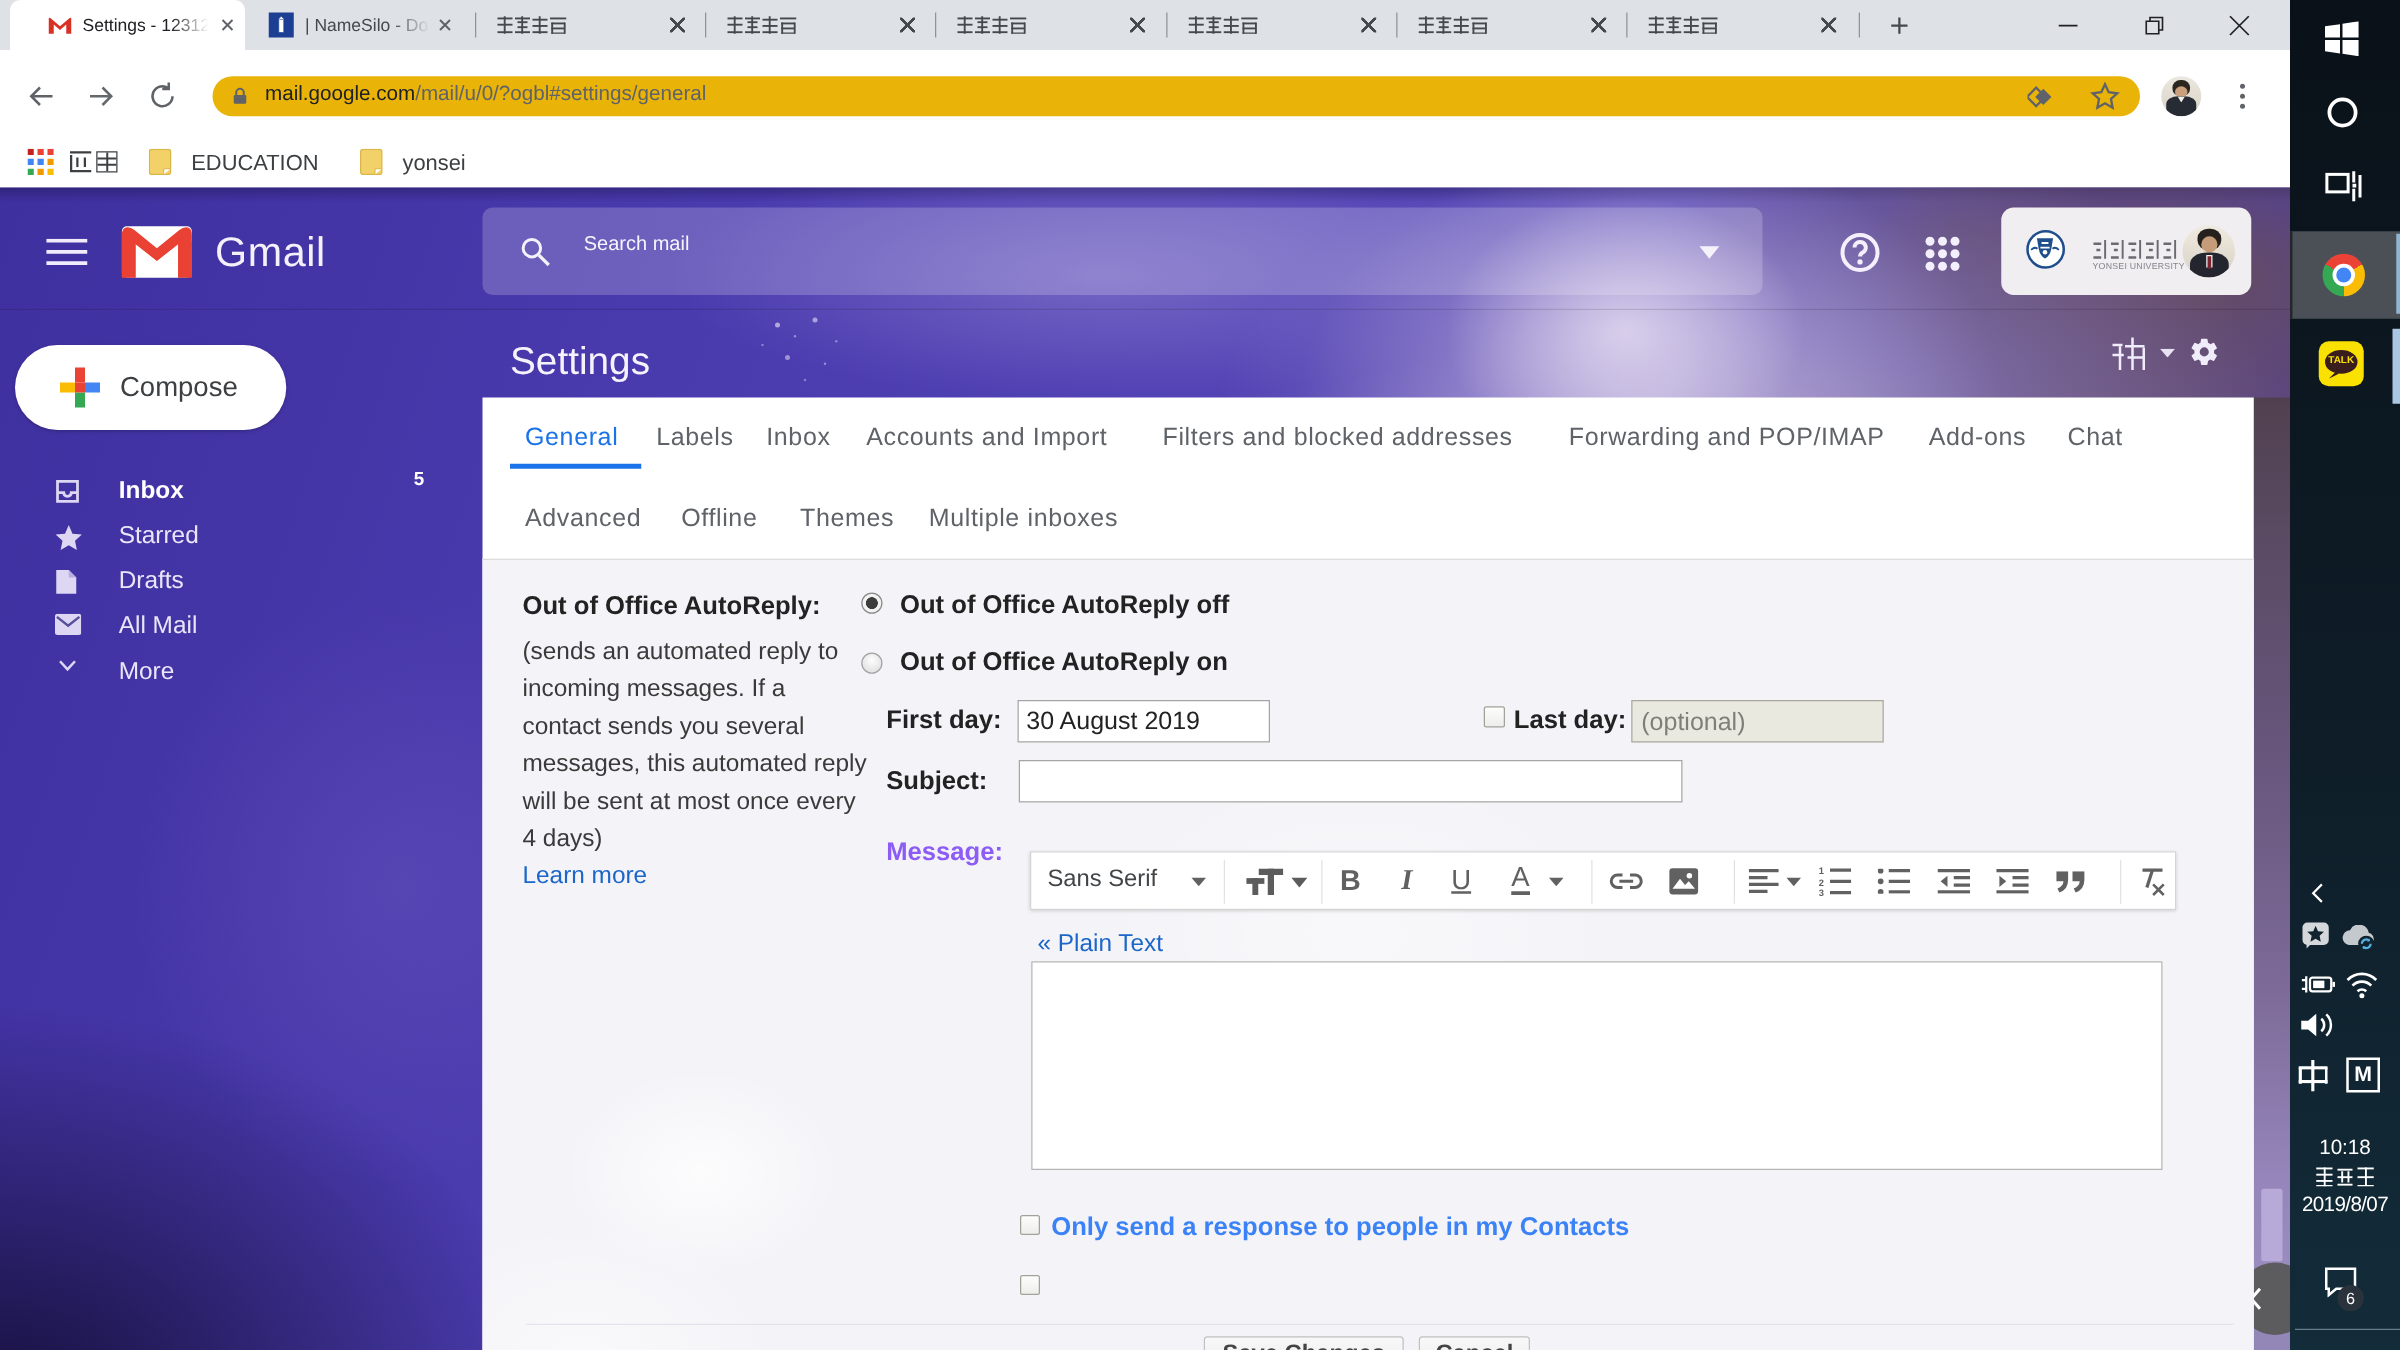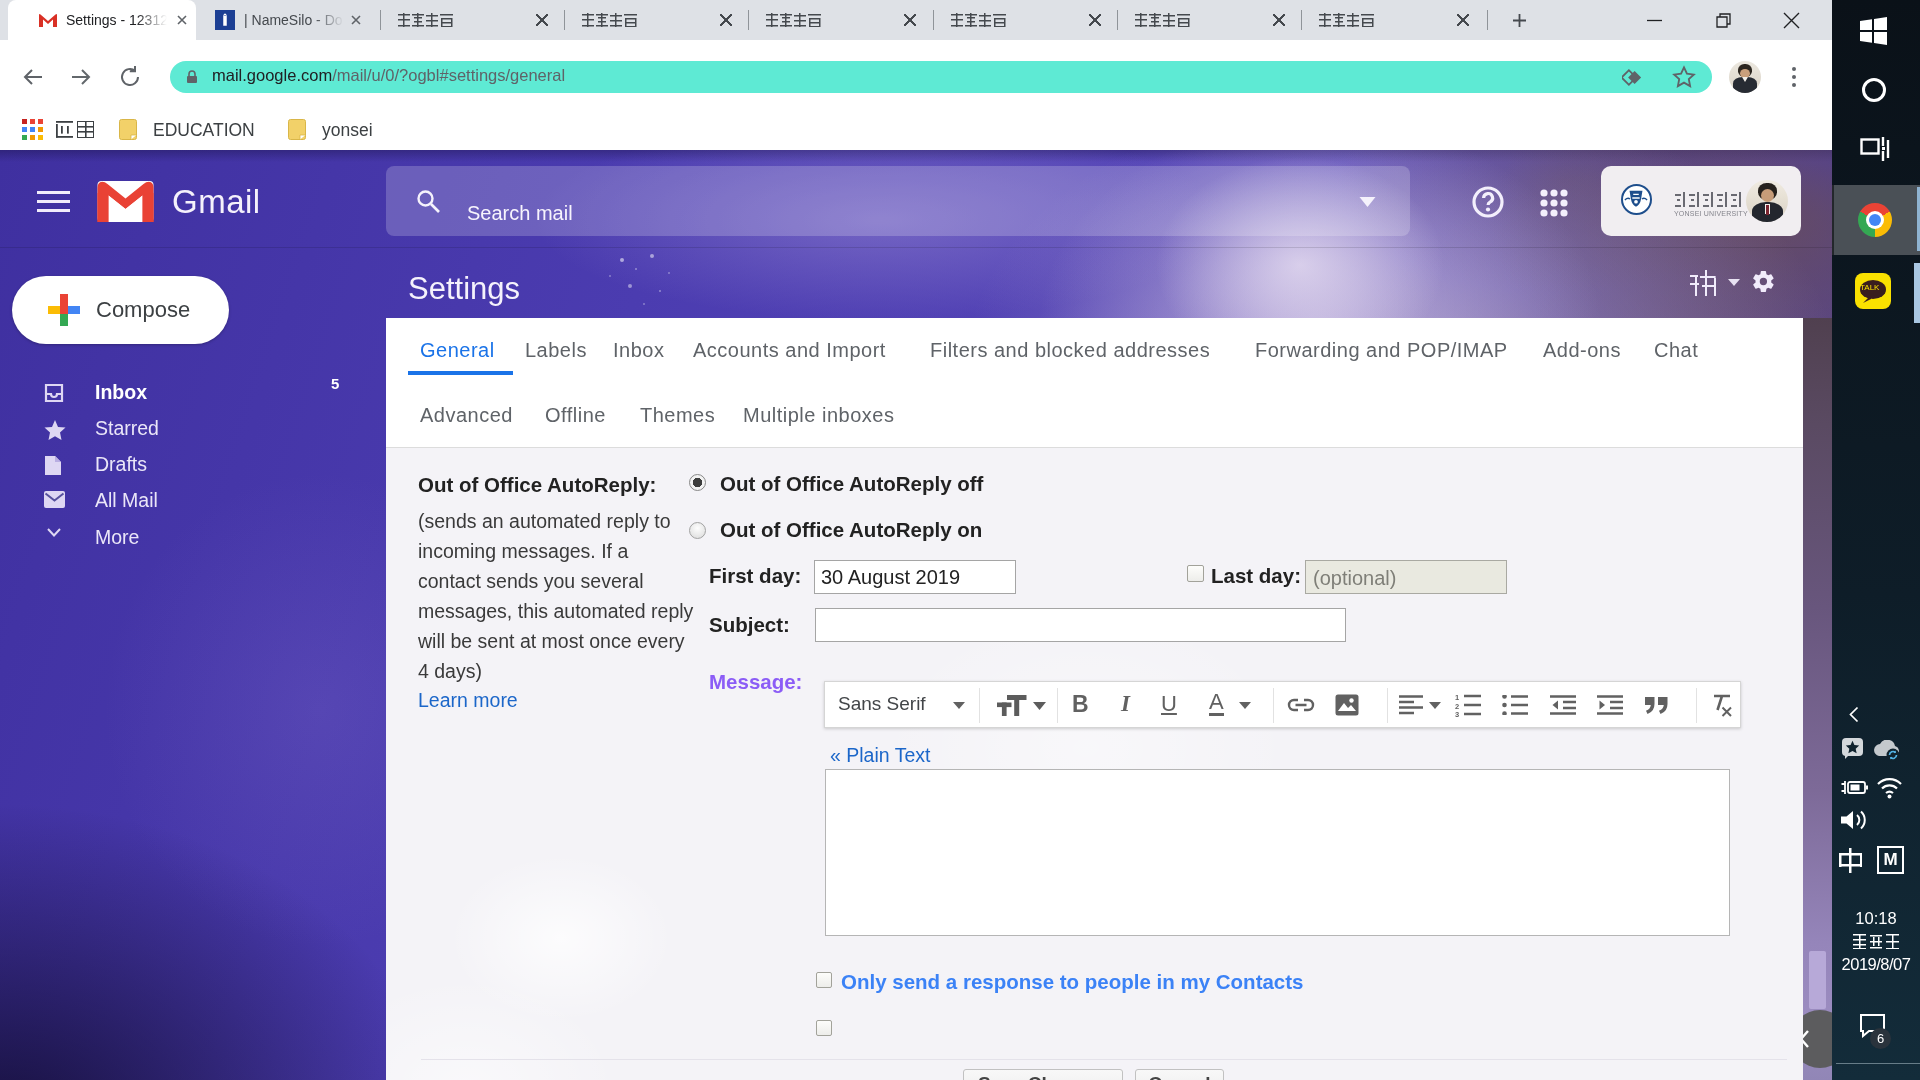--- a/index.html
+++ b/index.html
@@ -73,21 +73,21 @@
       linear-gradient(90deg, transparent 0 18%, currentColor 18% 46%, transparent 46%) 0 7.5px/26px 2.8px repeat-x,
       linear-gradient(90deg, transparent 0 5%, currentColor 5% 58%, transparent 58%) 0 14.5px/26px 2.8px repeat-x; }
   .zhong { color:#fff; background:
       linear-gradient(currentColor,currentColor) 50% 0/2.5px 100% no-repeat,
       linear-gradient(currentColor,currentColor) 0 20%/100% 2.5px no-repeat,
       linear-gradient(currentColor,currentColor) 0 72%/100% 2.5px no-repeat,
       linear-gradient(currentColor,currentColor) 0 46%/2.5px 52% no-repeat,
       linear-gradient(currentColor,currentColor) 100% 46%/2.5px 52% no-repeat; }
   #activetab { position:absolute; left:8px; top:0; width:188px; height:40px; background:#fff; border-radius:8px 8px 0 0; }
   #toolbar { position:absolute; left:0; top:40px; width:1832px; height:70px; background:#fff; }
-  #omnibox { position:absolute; left:170px; top:61px; width:1542px; height:32px; border-radius:16px; background:#5eead4; }
+  #omnibox { position:absolute; left:170px; top:61px; width:1542px; height:32px; border-radius:16px; background:#eab308; }
   #bookbar { position:absolute; left:0; top:110px; width:1832px; height:40px; background:#fff; }
 
   
   #gmail { position:absolute; left:0; top:150px; width:1832px; height:930px; overflow:hidden;
     background:
       radial-gradient(ellipse 200px 150px at 1300px 115px, rgba(240,232,246,0.7), rgba(240,232,246,0) 72%),
       radial-gradient(ellipse 380px 280px at 1320px 175px, rgba(222,210,235,0.55), rgba(222,210,235,0) 74%),
       radial-gradient(ellipse 560px 360px at 1400px 220px, rgba(198,186,208,0.55), rgba(198,186,208,0) 78%),
       radial-gradient(ellipse 480px 140px at 880px 70px, rgba(212,198,240,0.28), rgba(212,198,240,0) 72%),
       radial-gradient(ellipse 360px 210px at 1770px 70px, rgba(105,78,85,0.8), rgba(105,78,85,0) 78%),
@@ -244,21 +244,21 @@
       <path d="M0.5 8 Q0.5 2 5 1.8 Q8 1.8 10.5 4 L28.5 18.5 L46.5 4 Q49 1.8 52 1.8 Q56.5 2 56.5 8 V42 H45.5 V15.5 L28.5 29 L11.5 15.5 V42 H0.5 Z" fill="#e94235"></path>
       <path d="M11.5 15.5 V42 H45.5 V15.5 L28.5 29 Z" fill="#fff"></path>
       <path d="M0.5 13 V42 H11.5 V15.5 Z M56.5 13 V42 H45.5 V15.5 Z" fill="#e94235"></path>
     </svg>
     <div class="abs" style="left:172px;top:33px;font-size:33px;color:#f5f1fb;letter-spacing:0.5px">Gmail</div>
     <div class="abs" style="left:386px;top:16px;width:1024px;height:70px;border-radius:8px;background:rgba(255,255,255,0.20)">
       <svg class="abs" style="left:29px;top:22px" width="26" height="26" viewBox="0 0 26 26">
           <circle cx="10.5" cy="10.5" r="7" fill="none" stroke="#f5f2fc" stroke-width="2.4"></circle>
           <path d="M16 16 L24 24" stroke="#f5f2fc" stroke-width="2.6"></path>
         </svg>
-      <div class="abs" style="left:81px;top:36px;font-size:20px;color:#f7f4fd">Search mail</div>
+      <div class="abs" style="left:81px;top:21px;font-size:16px;color:#f7f4fd">Search mail</div>
       <svg class="abs" style="left:972px;top:30px" width="19" height="12" viewBox="0 0 19 12">
           <path d="M1.5 1 H17.5 L9.5 11 Z" fill="#f5f2fc"></path>
         </svg>
     </div>
     <svg class="abs" style="left:1472px;top:36px" width="32" height="32" viewBox="0 0 32 32">
       <circle cx="16" cy="16" r="14" fill="none" stroke="#f3effc" stroke-width="3.2"></circle>
       <path d="M11.6 12 a4.5 4.5 0 1 1 6.4 4.1 q-1.9 1 -1.9 3" fill="none" stroke="#f3effc" stroke-width="3.2"></path>
       <circle cx="16" cy="23.5" r="2.1" fill="#f3effc"></circle>
     </svg>
     <svg class="abs" style="left:1540px;top:39px" width="28" height="28" viewBox="0 0 28 28">
@@ -502,21 +502,21 @@
     </svg>
     <div class="abs" style="left:0;top:185px;width:88px;height:70px;background:#4a5056;border-left:2px solid #23272b">
       <div class="abs" style="left:24px;top:18px;width:34px;height:34px;border-radius:50%;background:conic-gradient(from 60deg, #fbbc05 0 120deg, #34a853 120deg 240deg, #ea4335 240deg 360deg)"></div>
       <div class="abs" style="left:32px;top:26px;width:18px;height:18px;border-radius:50%;background:#fff"></div>
       <div class="abs" style="left:35px;top:29px;width:12px;height:12px;border-radius:50%;background:#4286f5"></div>
     </div>
     <div class="abs" style="left:85px;top:187px;width:3px;height:64px;background:#8fb3d1"></div>
     <div class="abs" style="left:23px;top:273px;width:36px;height:36px;border-radius:8px;background:#fae100">
       <div class="abs" style="left:5px;top:7px;width:26px;height:19px;border-radius:50%;background:#3a1e1e"></div>
       <div class="abs" style="left:8px;top:22px;width:8px;height:8px;background:#3a1e1e;clip-path:polygon(0 100%,100% 0,100% 50%)"></div>
-      <div class="abs" style="left:5px;top:10px;width:26px;font-size:8px;font-weight:normal;color:#fae100;text-align:left">TALK</div>
+      <div class="abs" style="left:5px;top:10px;width:26px;font-size:8px;font-weight:bold;color:#fae100;text-align:center">TALK</div>
     </div>
     <div class="abs" style="left:82px;top:263px;width:6px;height:60px;background:#a9c7e2"></div>
     <svg class="abs" style="left:16px;top:706px" width="11" height="17" viewBox="0 0 11 17">
         <path d="M9.5 1.5 L2.5 8.5 L9.5 15.5" fill="none" stroke="#fff" stroke-width="1.7"></path>
       </svg>
     <div class="abs" style="left:10px;top:738px;width:21px;height:18px;border-radius:4px;background:#d4d8db">
       <div class="abs" style="left:3px;top:14px;width:7px;height:7px;background:#d4d8db;clip-path:polygon(0 100%,100% 0,0 0)"></div>
       <svg class="abs" style="left:3px;top:2px" width="15" height="14" viewBox="0 0 22 22">
           <path d="M11 1 L14 8 L21.5 8.6 L16 13.6 L17.5 21 L11 17.2 L4.5 21 L6 13.6 L0.5 8.6 L8 8 Z" fill="#10232e"></path>
         </svg>

